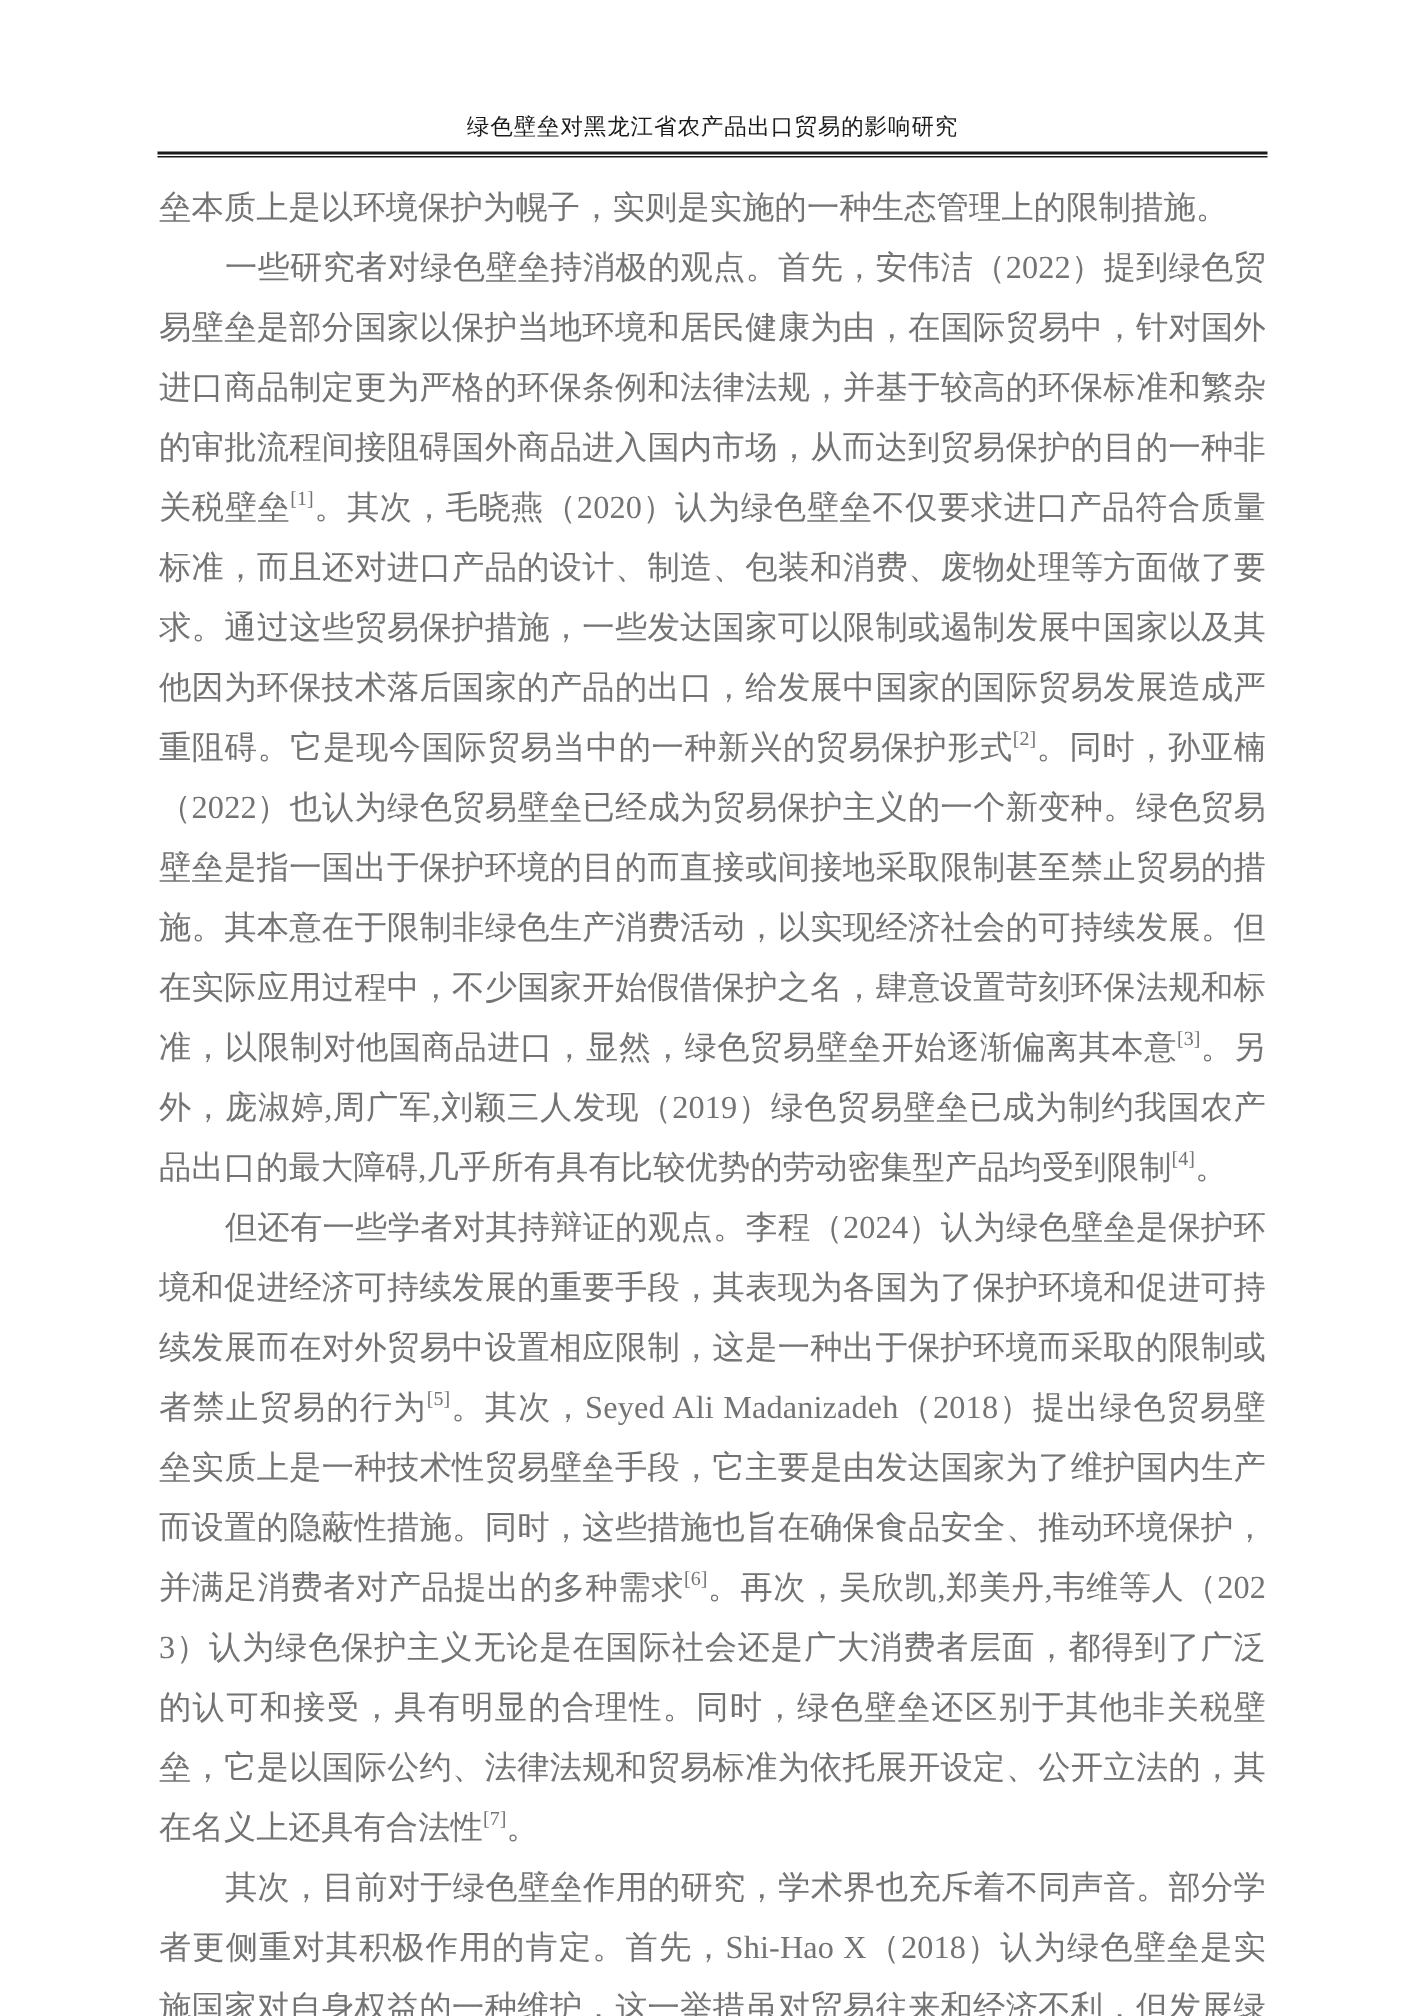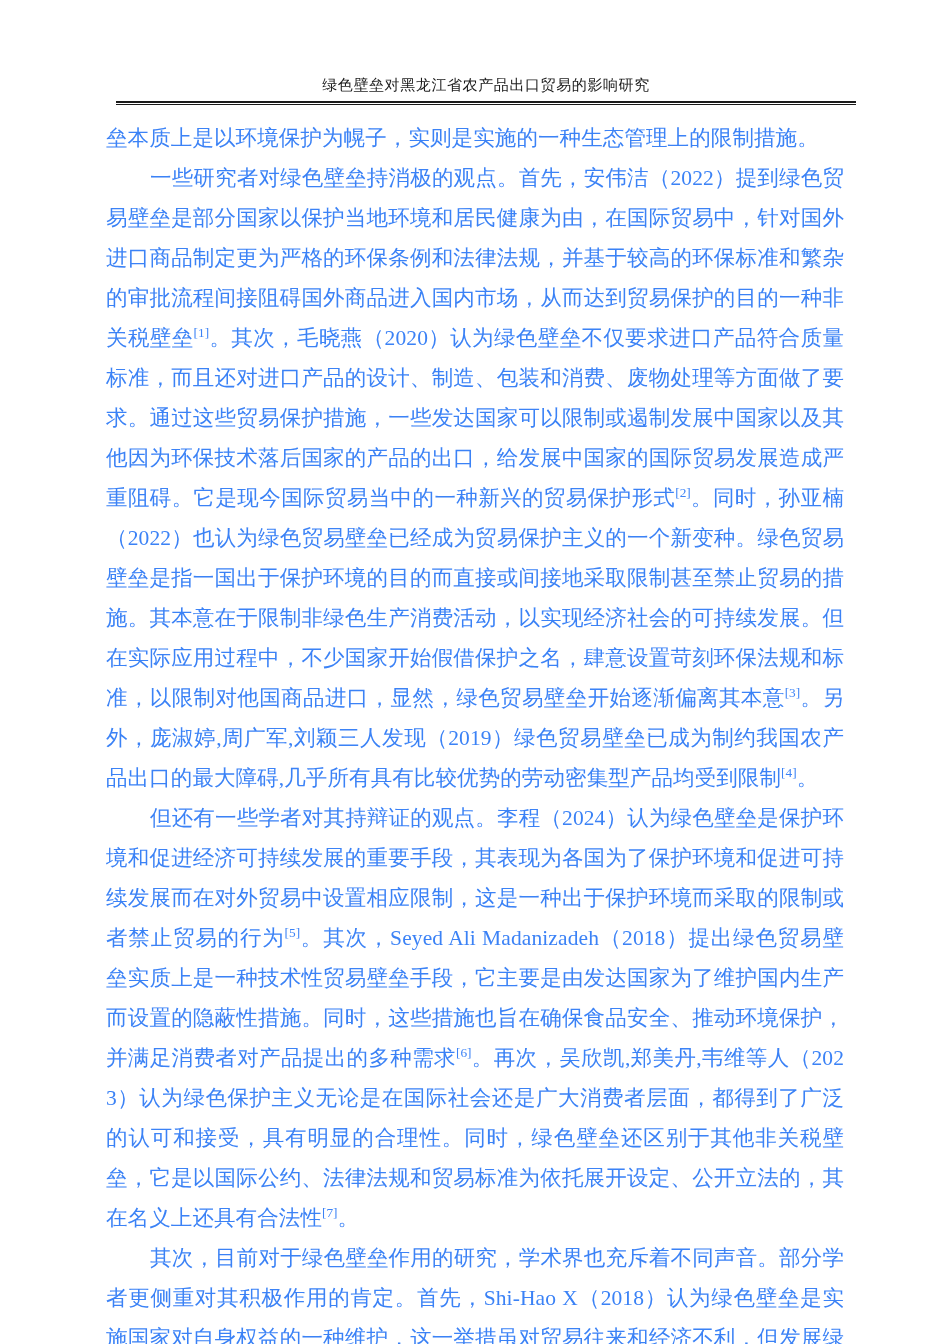--- a/index.html
+++ b/index.html
@@ -15,21 +15,21 @@
     position: relative;
     width: 950px;
     height: 1344px;
     background: #ffffff;
     box-sizing: border-box;
     overflow: hidden;
   }
   
   .header-block {
     position: absolute;
-    left: 116px;
+    left: 105px;
     top: 74px;
     width: 740px;
   }
   .header-title {
     text-align: center;
     font-family: "Liberation Serif", "DejaVu Serif", serif;
     font-size: 15px;
     line-height: 22px;
     letter-spacing: 0.6px;
     color: #1a1a1a;
@@ -50,21 +50,21 @@
     top: 118px;
     width: 738px;
   }
   .para {
     margin: 0;
     font-size: 21.5px;
     line-height: 40px;
     text-align: justify;
     text-justify: inter-ideograph;
     letter-spacing: 0.1px;
-    color: #3b82f6;
+    color: #737373;
     word-break: break-all;
   }
   .para.indent {
     text-indent: 44px;
   }
   .para .latin {
     font-family: Liberation Serif, serif;
   }
   sup {
     font-size: 0.62em;

